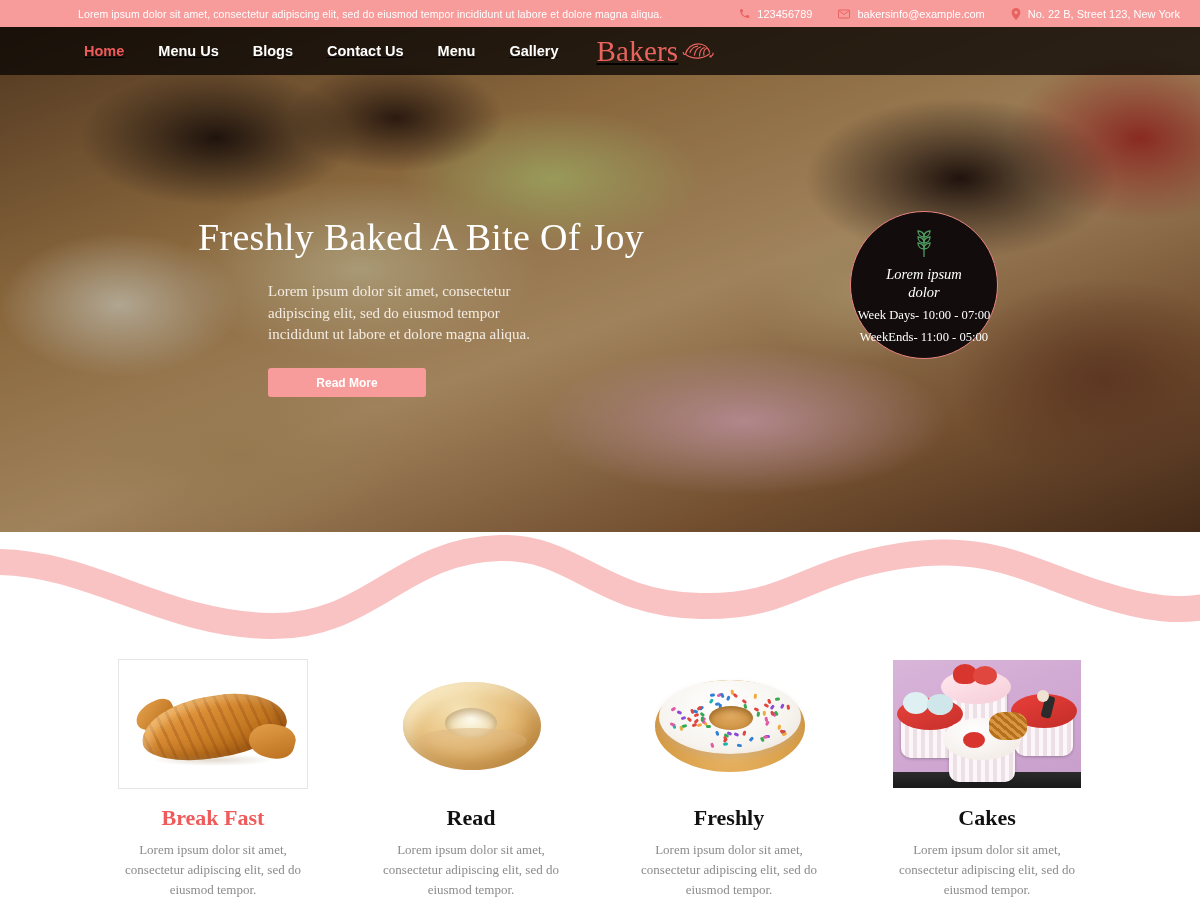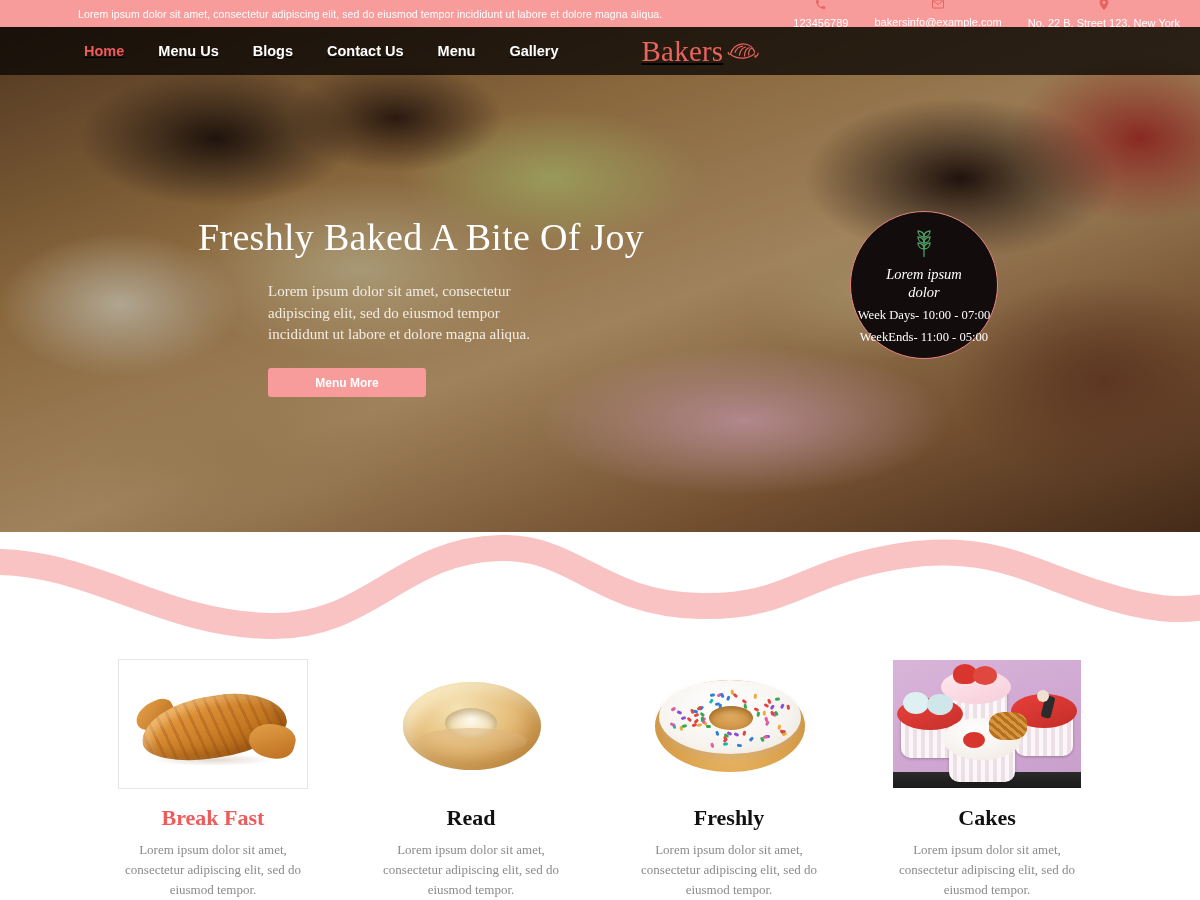--- a/index.html
+++ b/index.html
@@ -34,21 +34,20 @@
     display: flex;
     align-items: center;
     gap: 26px;
   }
   .contact-item {
     display: flex;
     align-items: center;
     gap: 7px;
     font-size: 11px;
     white-space: nowrap;
-    flex-direction: column;
   }
   .contact-item svg { display:block; }
 
   
   .hero {
     position: relative;
     height: 505px;
     overflow: hidden;
   }
   .hero-photo {
@@ -103,21 +102,21 @@
     text-decoration: none;
     white-space: nowrap;
     cursor: pointer;
   }
   .nav-link.active { color: #ef5a5a; }
 
   .brand {
     display: flex;
     align-items: center;
     gap: 3px;
-    margin-left: 83px;
+    margin-left: 38px;
     cursor: pointer;
   }
   .brand-name {
     color: #e8645f;
     font-family: "Liberation Serif", serif;
     font-size: 29px;
     letter-spacing: .2px;
   }
 
   .nav-right {
@@ -469,21 +468,21 @@
           <circle cx="40" cy="27" r="1.6" fill="#e8645f" stroke="none"></circle>
         </svg>
       </span>
     </div>
 
   </div>
 
   <div class="hero-content">
     <h1 class="hero-title">Freshly Baked A Bite Of Joy</h1>
     <p class="hero-desc">Lorem ipsum dolor sit amet, consectetur adipiscing elit, sed do eiusmod tempor incididunt ut labore et dolore magna aliqua.</p>
-    <button class="read-more">Menu More</button>
+    <button class="read-more">Read More</button>
   </div>
 
   <div class="hours-badge">
     <span class="leaf">
       <svg width="24" height="30" viewBox="0 0 24 30" fill="none" stroke="#4e9b5f" stroke-width="1.3">
         <path d="M12 29V6"></path>
         <path d="M12 8c0-3 3-5 6-5 0 3-2 6-6 6zM12 8c0-3-3-5-6-5 0 3 2 6 6 6z"></path>
         <path d="M12 14c0-3 3-5 6-5 0 3-2 6-6 6zM12 14c0-3-3-5-6-5 0 3 2 6 6 6z"></path>
         <path d="M12 20c0-3 3-5 6-5 0 3-2 6-6 6zM12 20c0-3-3-5-6-5 0 3 2 6 6 6z"></path>
       </svg>

